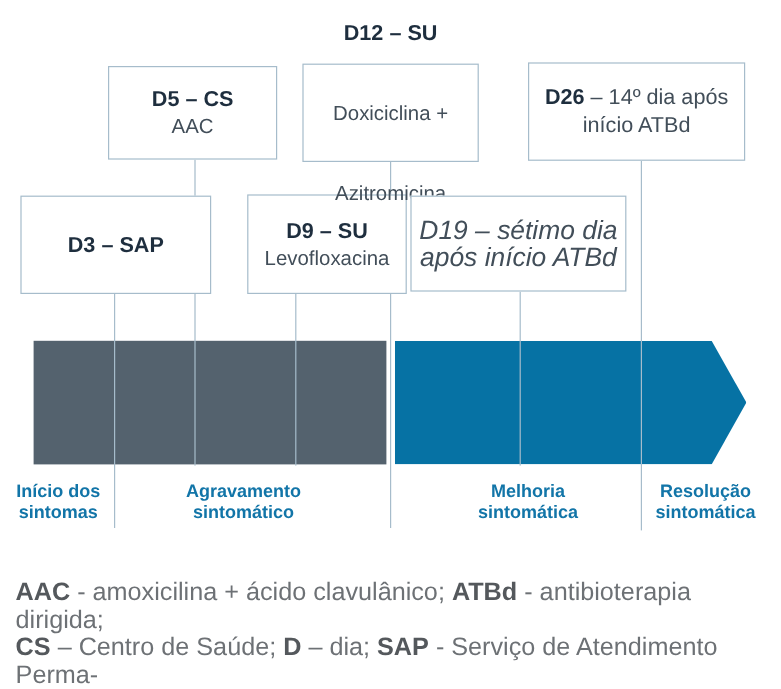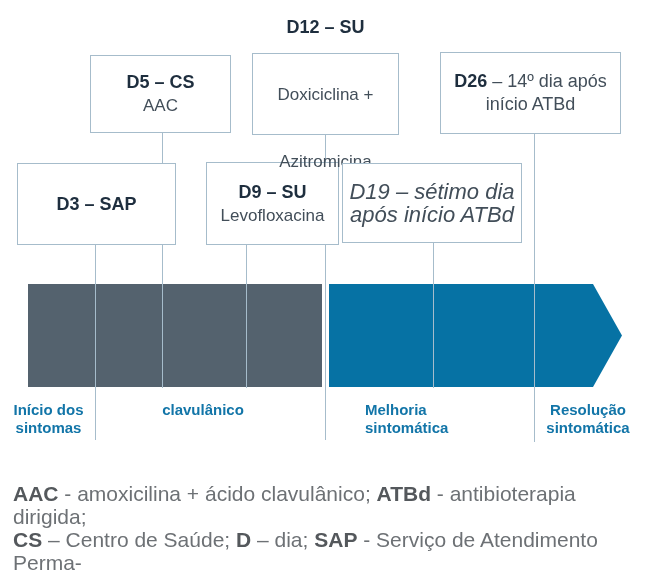--- a/index.html
+++ b/index.html
@@ -39,21 +39,21 @@
     background:#0672a4; z-index:1;
     clip-path:polygon(0 0, 264px 0, 100% 50%, 264px 100%, 0 100%);
   }
   
   .phase {
     position:absolute; top:401px; color:#1275a8; font-weight:bold;
     font-size:15px; line-height:18px; z-index:3;
   }
   #phase-inicio     { left:10px;  width:77px;  text-align:center; }
   #phase-agravamento{ left:128px; width:150px; text-align:center; }
-  #phase-melhoria   { left:365px; width:150px; }
+  #phase-melhoria   { left:365px; width:150px; text-align:center; }
   #phase-resolucao  { left:513px; width:150px; text-align:center; }
   
   .legend {
     position:absolute; left:13px; top:482px; width:630px;
     color:#6d7175; font-size:21px; line-height:23px; z-index:3;
   }
   .legend .seg-bold { font-weight:bold; color:#54585c; }
 </style>
 </head>
 <body>
@@ -93,21 +93,22 @@
   <div class="vline" id="line-d26"></div>
 
   <div class="arrow-gray"></div>
   <div class="arrow-blue"></div>
 
   <div class="phase" id="phase-inicio">
     <div>Início dos</div>
     <div>sintomas</div>
   </div>
   <div class="phase" id="phase-agravamento">
-    <div>clavulânico</div>
+    <div>Agravamento</div>
+    <div>sintomático</div>
   </div>
   <div class="phase" id="phase-melhoria">
     <div>Melhoria</div>
     <div>sintomática</div>
   </div>
   <div class="phase" id="phase-resolucao">
     <div>Resolução</div>
     <div>sintomática</div>
   </div>
 

